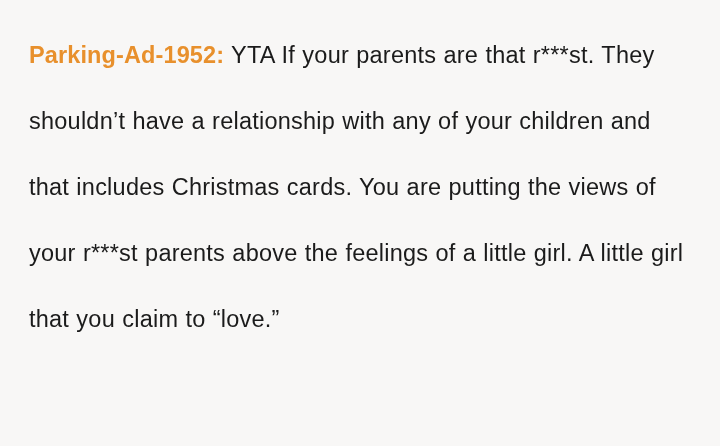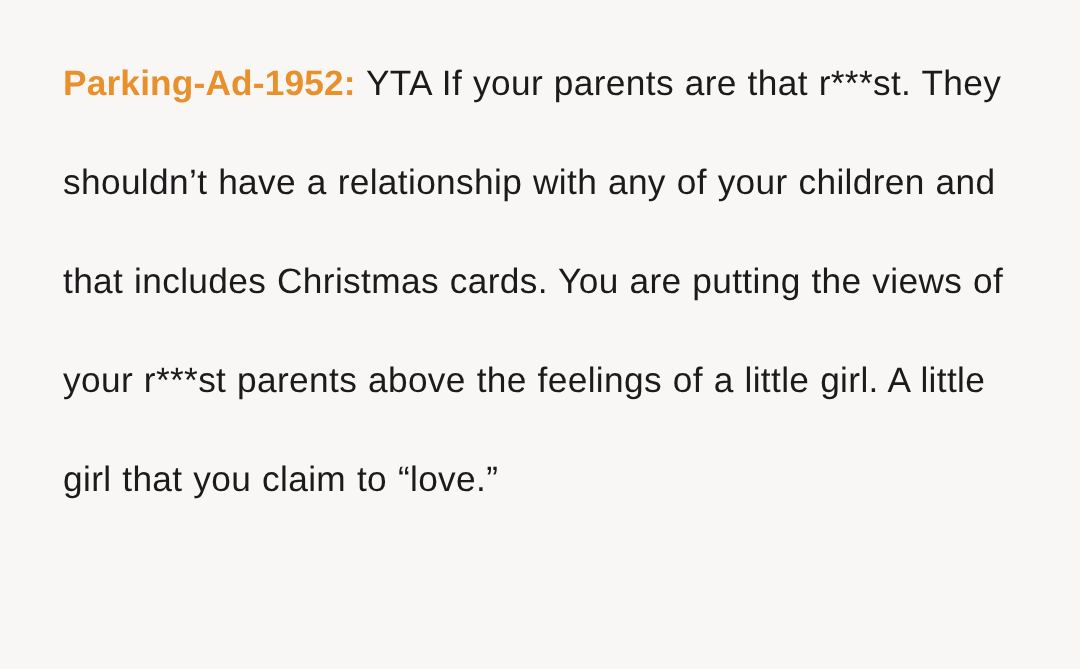--- a/index.html
+++ b/index.html
@@ -11,21 +11,21 @@
     height: 446px;
     background: #f8f7f6;
     font-family: "Liberation Sans", sans-serif;
     overflow: hidden;
   }
   .comment-card {
     width: 720px;
     height: 385px;
     box-sizing: border-box;
     background: #f8f7f6;
-    padding: 22px 30px 0 42px;
+    padding: 22px 30px 0 29px;
     display: block;
   }
   .comment-body {
     font-size: 23.5px;
     line-height: 66px;
     color: #1b1b1b;
     letter-spacing: 0.01em;
     word-spacing: 0.02em;
     text-align: left;
     margin: 0;

